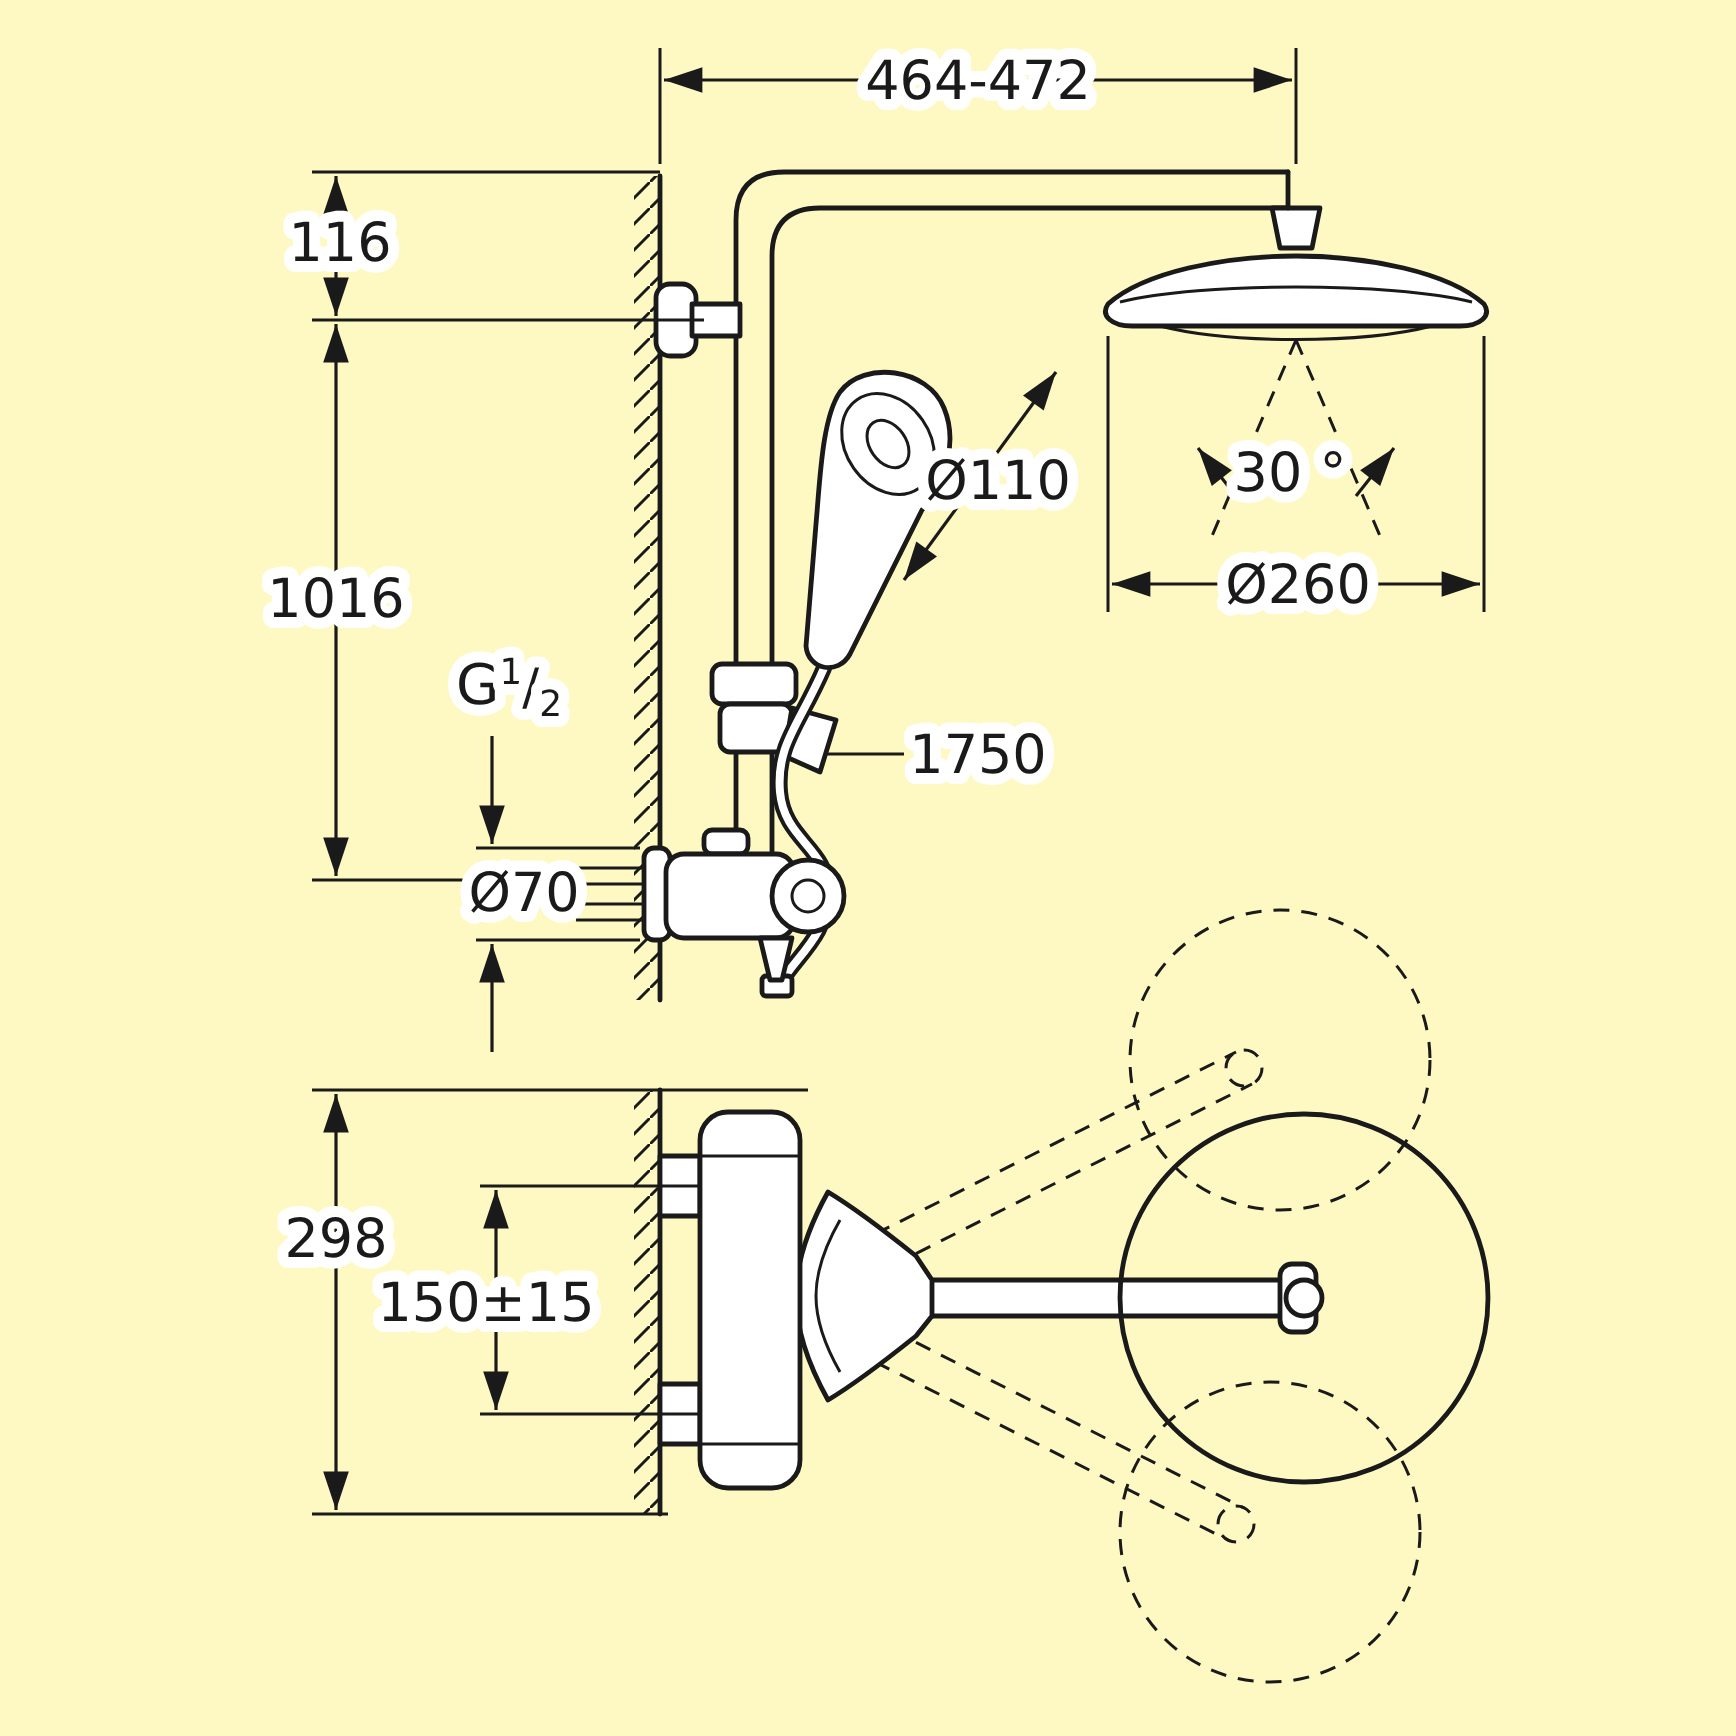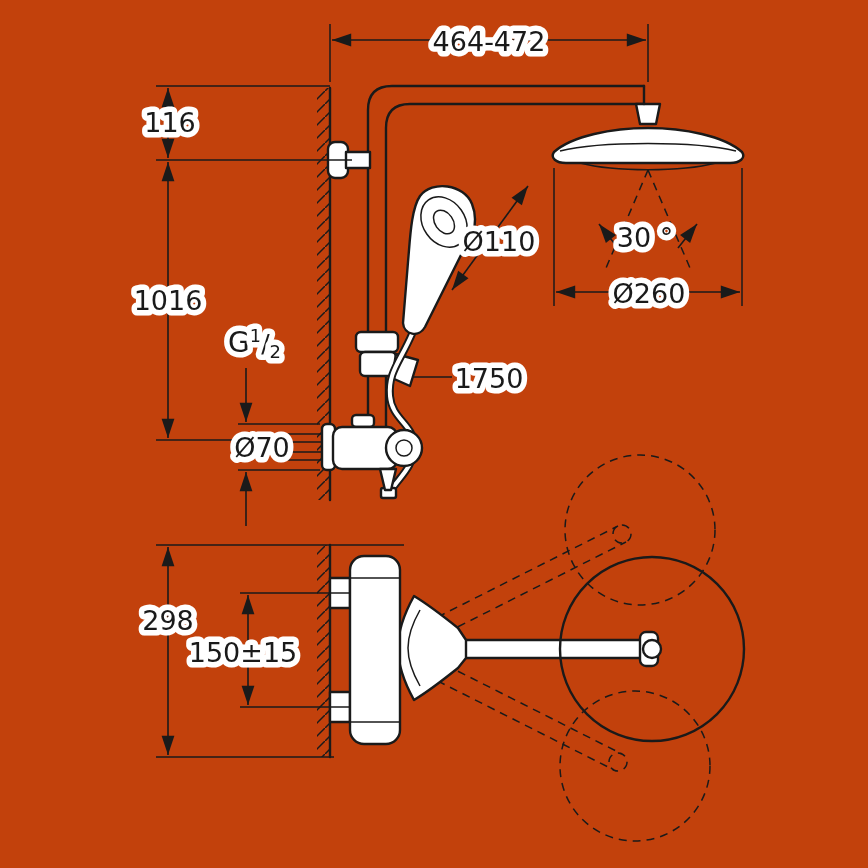--- a/index.html
+++ b/index.html
@@ -1,16 +1,16 @@
 <!DOCTYPE html>
 <html><head>
 <meta charset="utf-8">
 <style>
   html,body{margin:0;padding:0;background:#ffffff;}
-  .stage{width:868px;height:868px;position:relative;background:#c2410c;overflow:hidden;}
+  .stage{width:868px;height:868px;position:relative;background:#fef9c3;overflow:hidden;}
   svg{display:block;}
   .draw{stroke:#1a1a1a;stroke-width:2.4;fill:none;stroke-linecap:round;stroke-linejoin:round;}
   .drawf{stroke:#1a1a1a;stroke-width:2.4;fill:#ffffff;stroke-linejoin:round;}
   .thin{stroke:#1a1a1a;stroke-width:1.5;fill:none;}
   .dim{stroke:#1a1a1a;stroke-width:1.6;fill:none;}
   .dash{stroke-dasharray:8 6;}
   .hoseB{stroke:#1a1a1a;stroke-width:8;fill:none;stroke-linecap:round;}
   .hoseW{stroke:#ffffff;stroke-width:4;fill:none;stroke-linecap:round;}
   text.lbl{font-family:"DejaVu Sans",sans-serif;font-size:27px;fill:#1a1a1a;
            text-anchor:middle;dominant-baseline:central;

